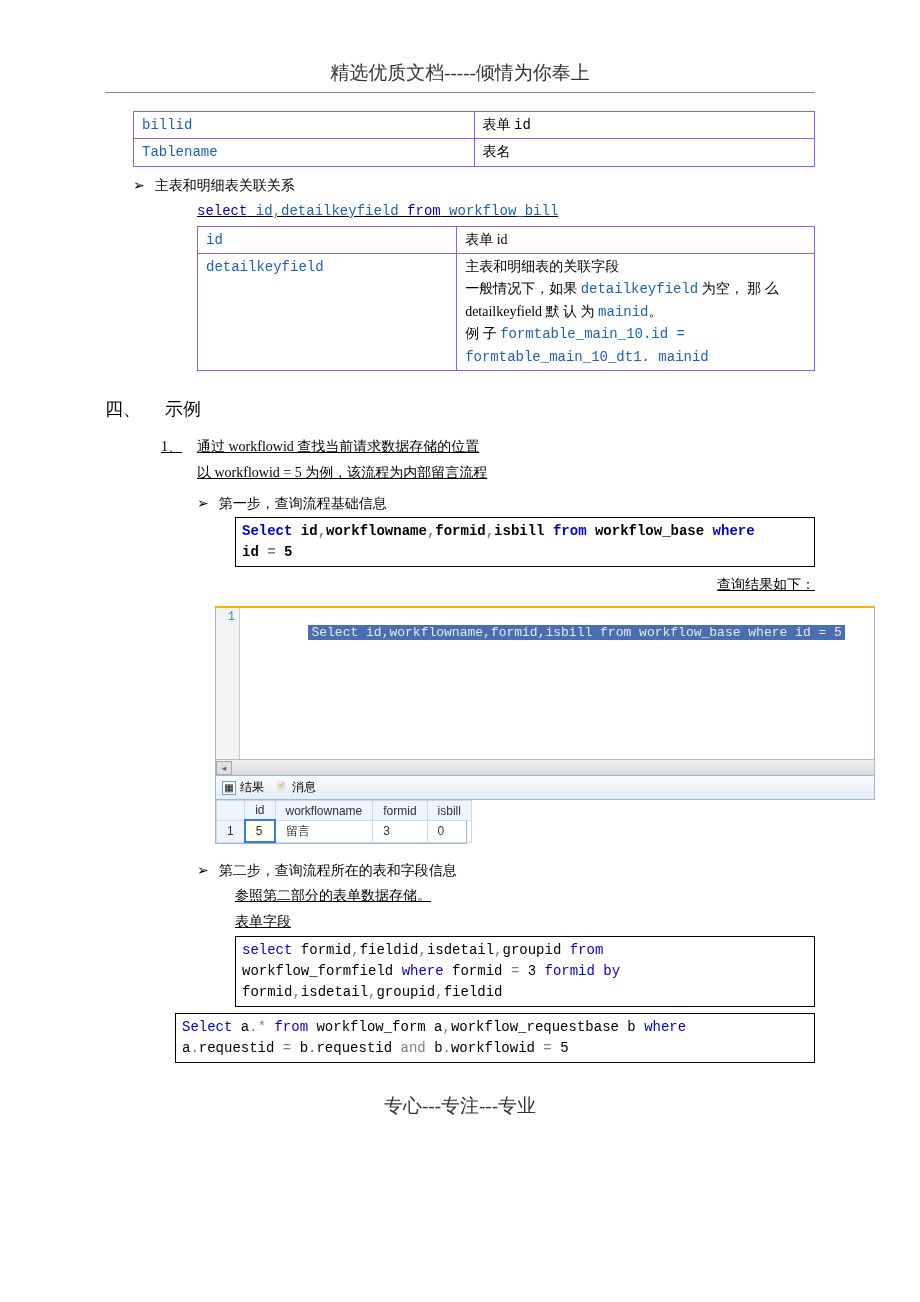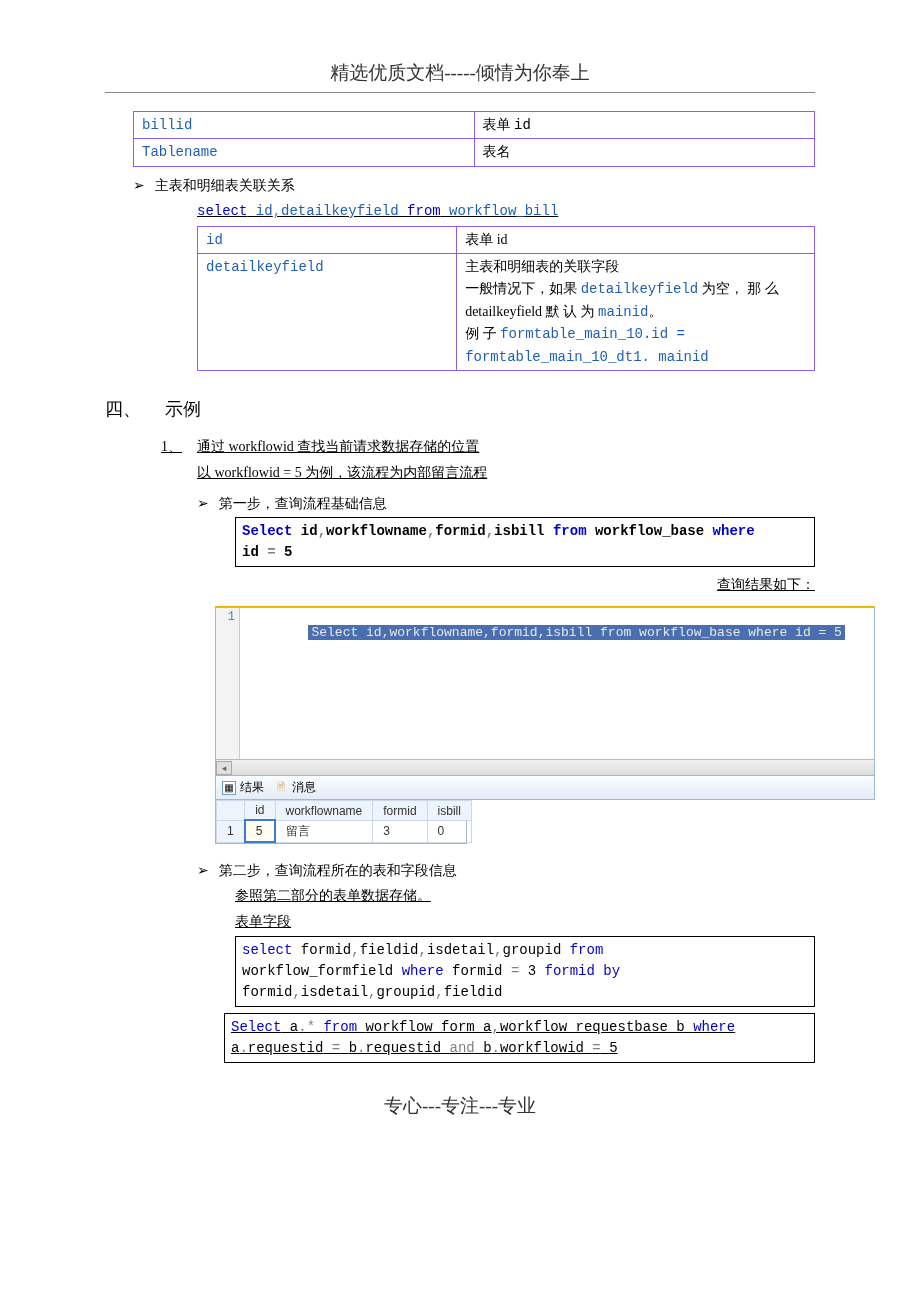--- a/index.html
+++ b/index.html
@@ -285,20 +285,20 @@
   <div class="line" style="padding-left:130px;">参照第二部分的表单数据存储。</div>
   <div class="line" style="padding-left:130px;">表单字段</div>
 
   <div class="sql-box" style="margin-left:130px;">
     <span class="kw">select</span> <span class="txt">formid</span><span class="gray">,</span><span class="txt">fieldid</span><span class="gray">,</span><span class="txt">isdetail</span><span class="gray">,</span><span class="txt">groupid</span> <span class="kw">from</span><br>
     <span class="txt">workflow_formfield</span> <span class="kw">where</span> <span class="txt">formid</span> <span class="gray">=</span> <span class="txt">3</span> <span class="kw">formid</span> <span class="kw">by</span><br>
     <span class="txt">formid</span><span class="gray">,</span><span class="txt">isdetail</span><span class="gray">,</span><span class="txt">groupid</span><span class="gray">,</span><span class="txt">fieldid</span>
   </div>
 
 
-  <div class="sql-box" style="margin-left:119px;text-decoration:underline;">
+  <div class="sql-box" style="margin-left:70px;">
     <span class="kw">Select</span> <span class="txt">a</span><span class="gray">.*</span> <span class="kw">from</span> <span class="txt">workflow_form a</span><span class="gray">,</span><span class="txt">workflow_requestbase b</span> <span class="kw">where</span><br>
     <span class="txt">a</span><span class="gray">.</span><span class="txt">requestid</span> <span class="gray">=</span> <span class="txt">b</span><span class="gray">.</span><span class="txt">requestid</span> <span class="gray">and</span> <span class="txt">b</span><span class="gray">.</span><span class="txt">workflowid</span> <span class="gray">=</span> <span class="txt">5</span>
   </div>
 
 </div>
 
 <div class="footer-title">专心---专注---专业</div>
 
 </body></html>

